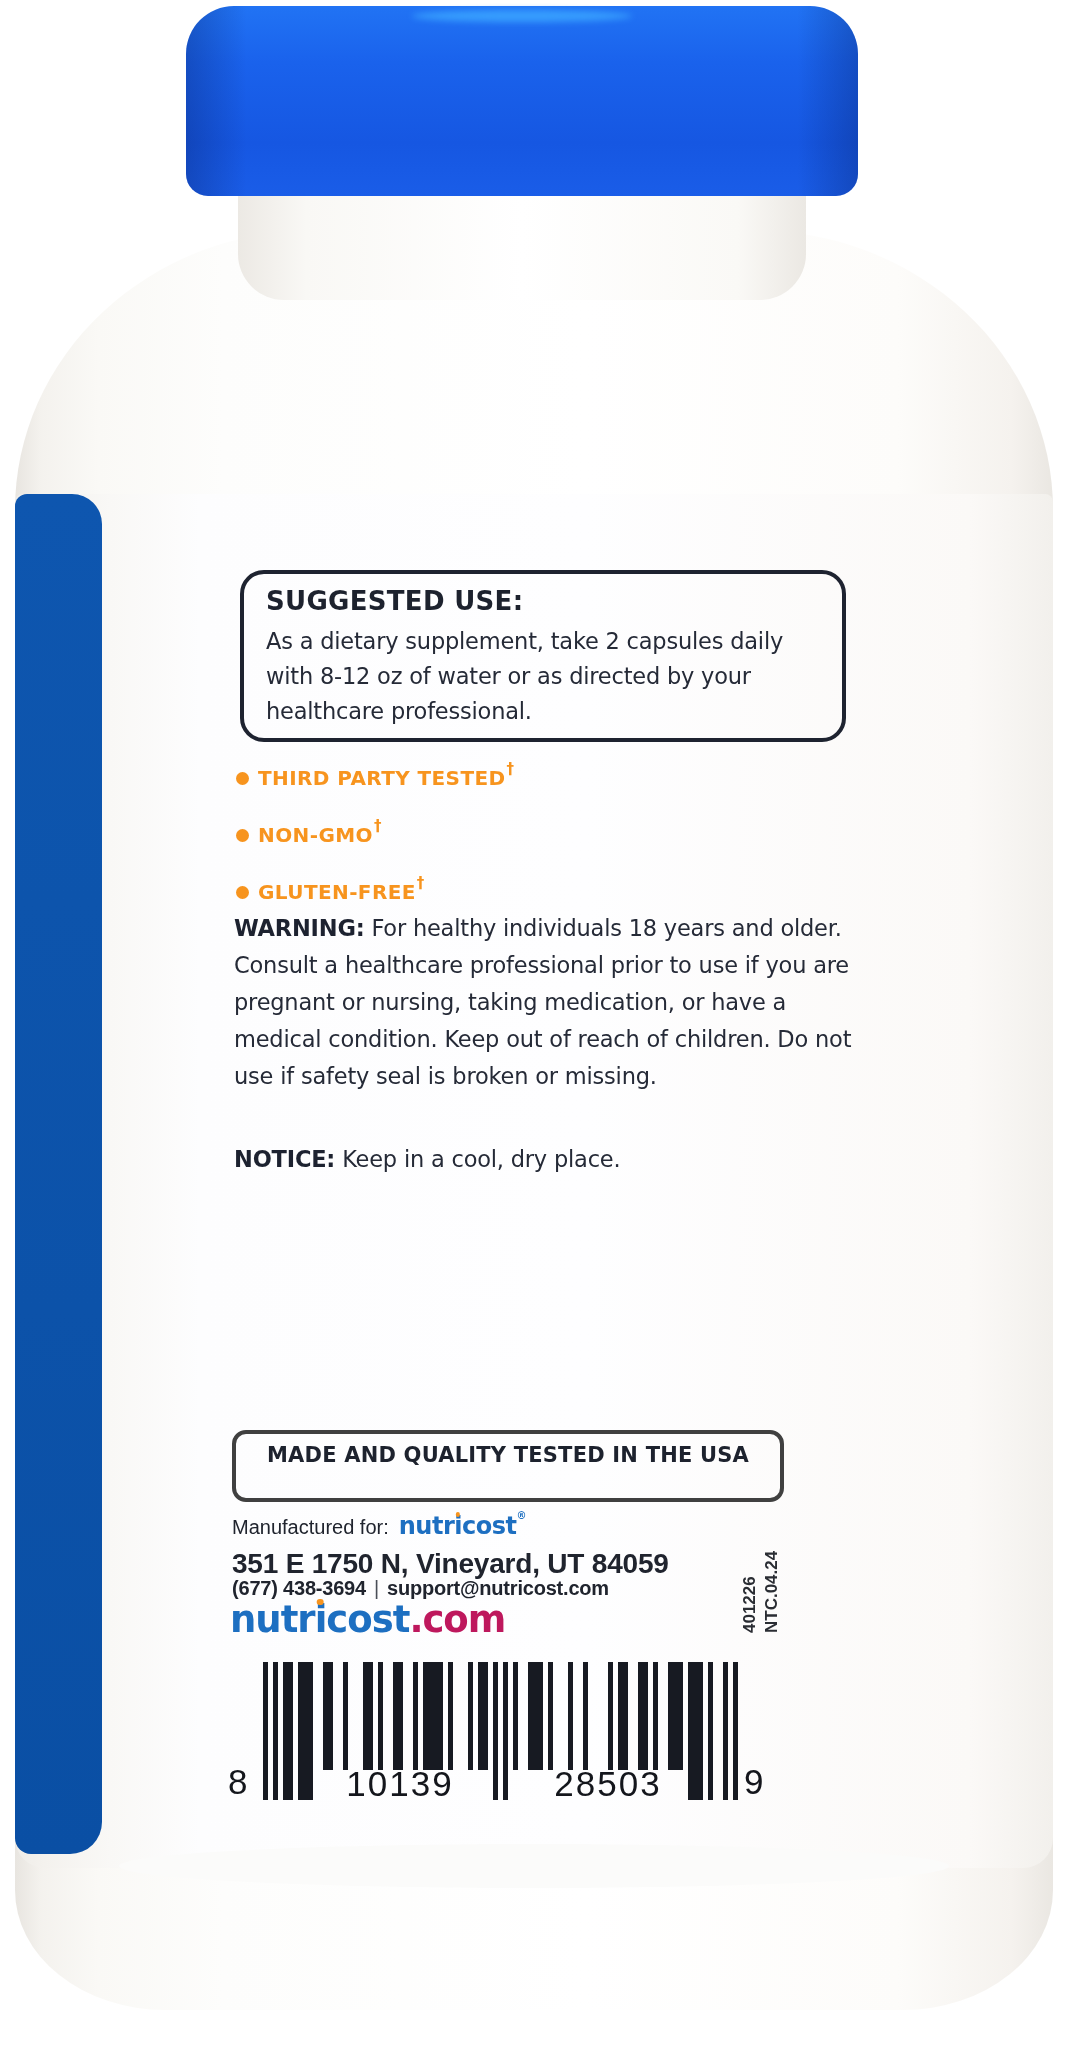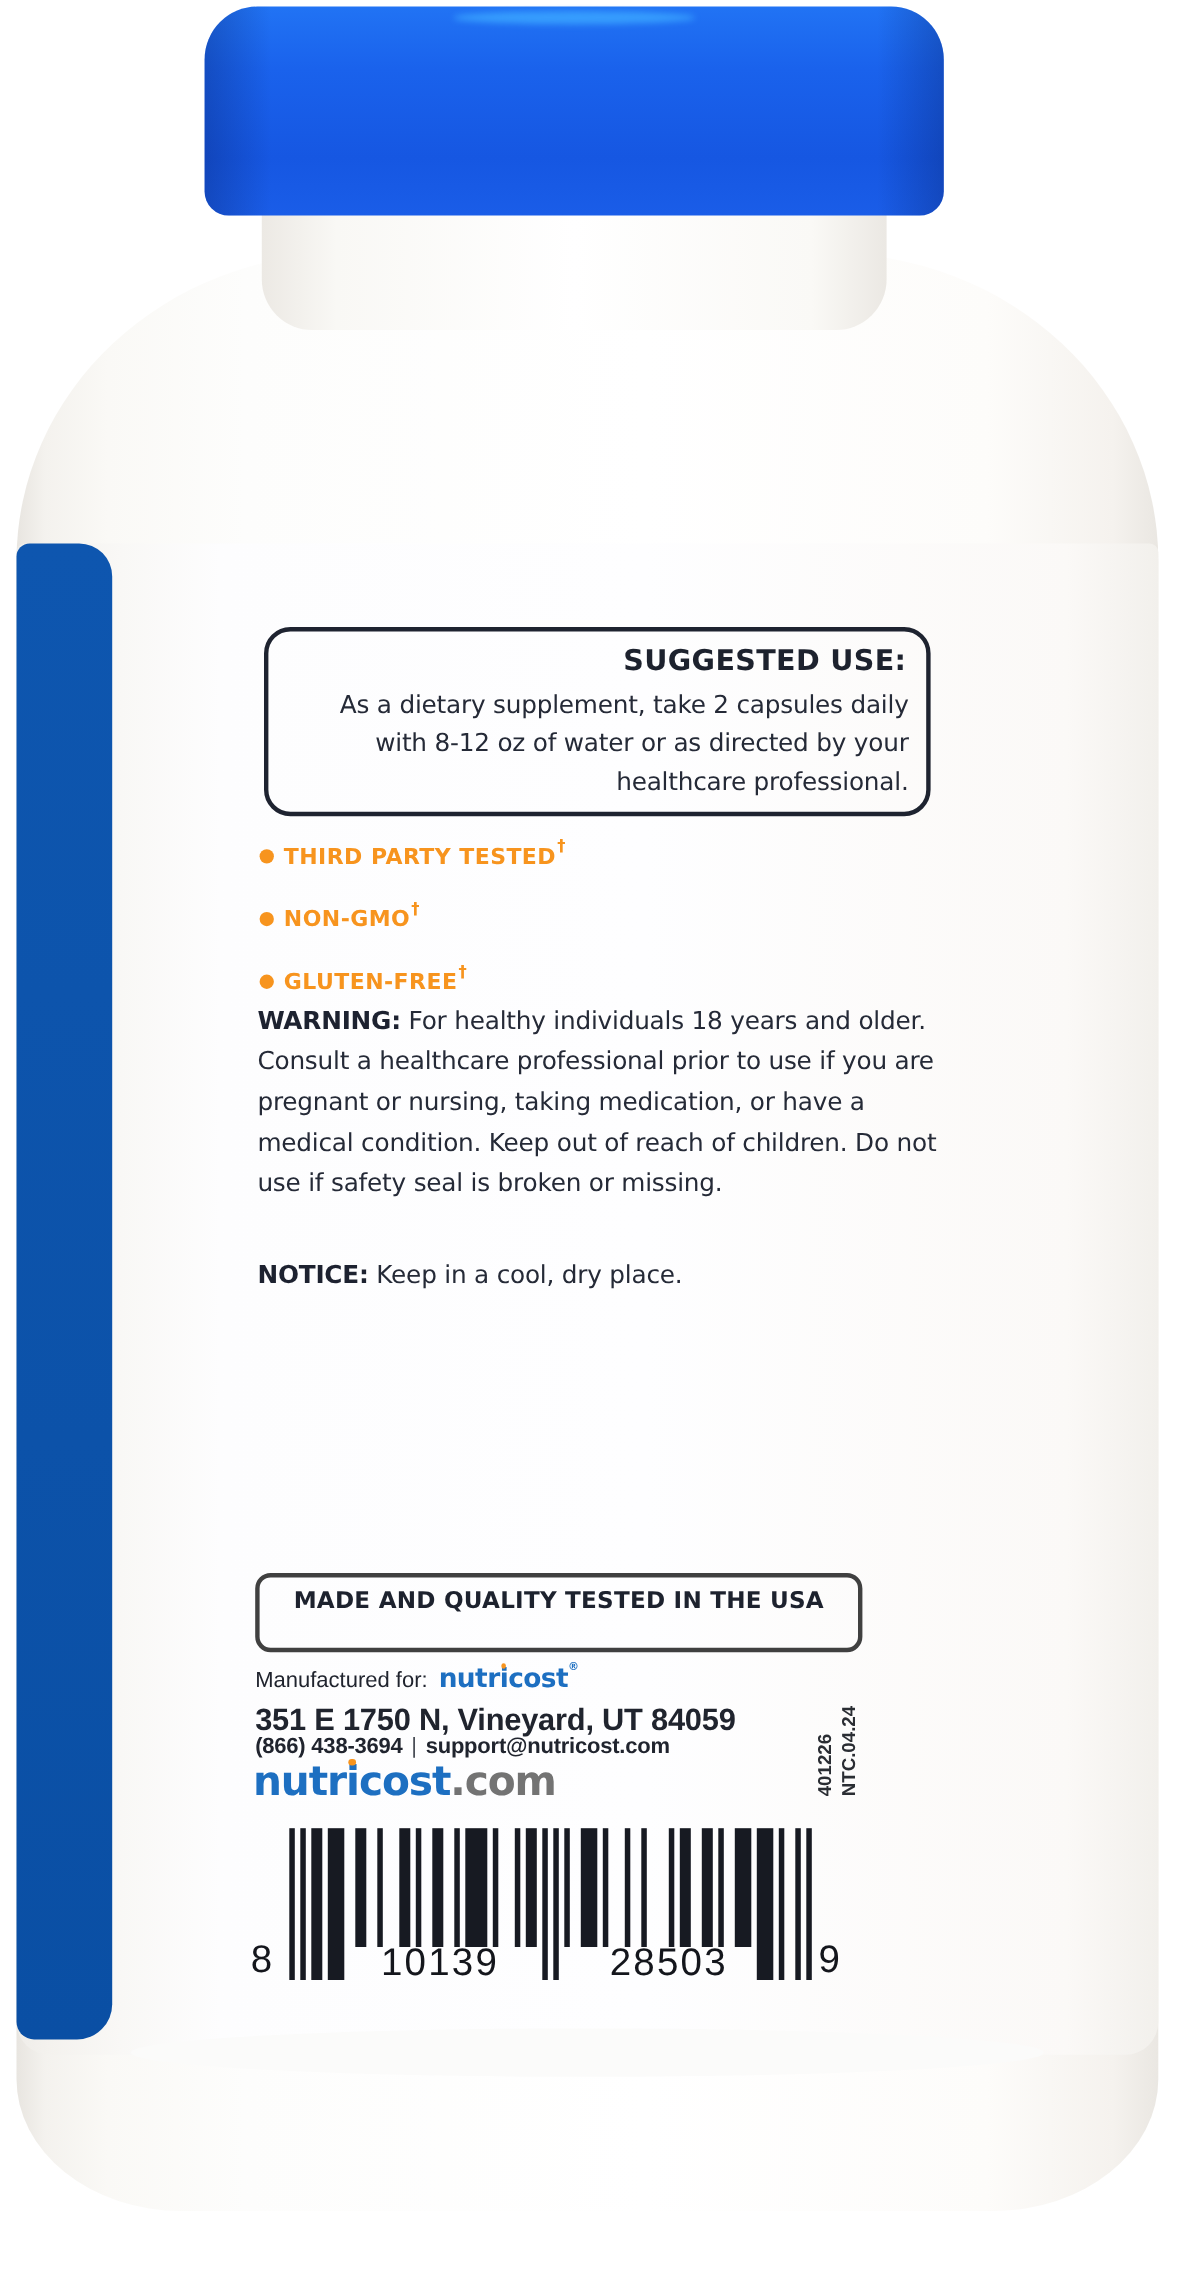--- a/index.html
+++ b/index.html
@@ -29,21 +29,21 @@
                #fefeff 55%,#fbf9f7 92%,#f2f0ec 100%);
     border-radius:8px 8px 30px 30px;}
   .back-label::after{content:"";position:absolute;left:10%;width:80%;height:44px;top:calc(100% - 24px);
     background:#fbfbfa;border-radius:50%;}
   .label-stripe{position:absolute;left:15px;top:494px;width:87px;height:1360px;
     background:linear-gradient(180deg,#0e56af 0%,#0c52a9 60%,#0a4fa4 100%);
     border-radius:12px 30px 32px 16px;}
 
   
   .sbox{position:absolute;left:240px;top:570px;width:606px;height:172px;box-sizing:border-box;
-    border:4px solid #1e2330;border-radius:24px;padding:12px 18px 0 22px;text-align:right;}
+    border:4px solid #1e2330;border-radius:24px;padding:12px 18px 0 22px;}
   .sbox-title{font-size:26px;font-weight:700;color:#1d222e;letter-spacing:.3px;}
   .sbox-body{margin-top:8px;width:560px;font-size:22.5px;line-height:35px;color:#252a37;letter-spacing:-.2px;}
 
   
   .features{position:absolute;left:236px;top:760px;}
   .feature{display:flex;align-items:center;height:36px;margin-bottom:21px;}
   .f-dot{width:13px;height:13px;border-radius:50%;background:#f7941e;margin-right:9px;flex:0 0 auto;}
   .f-text{font-size:20px;font-weight:700;color:#f7941e;letter-spacing:.4px;white-space:nowrap;}
   .f-mark{font-size:15px;font-weight:700;color:#f7941e;vertical-align:top;position:relative;top:-9px;margin-left:1px;}
 
@@ -70,21 +70,21 @@
   .reg{font-size:10px;font-weight:700;color:#1d6fc1;vertical-align:top;position:relative;top:-2px;}
   .manu-row2{position:absolute;left:232px;top:1548px;font-family:"Liberation Sans",sans-serif;
     font-size:28px;font-weight:700;color:#20242e;letter-spacing:-.2px;}
   .manu-row3{position:absolute;left:232px;top:1577px;font-family:"Liberation Sans",sans-serif;
     font-size:20px;font-weight:700;color:#20242e;letter-spacing:-.2px;}
   .manu-sep{font-weight:400;color:#4a4e57;margin:0 8px;}
 
   
   .weblogo{position:absolute;left:230px;top:1598px;font-size:37px;font-weight:700;letter-spacing:-1px;}
   .weblogo .blue{color:#1d6fc1;}
-  .weblogo .orange{color:#737373;}
+  .weblogo .orange{color:#be185d;}
 
   
   .codes{position:absolute;left:715px;top:1561px;width:96px;height:48px;transform:rotate(-90deg);
     font-family:"Liberation Sans",sans-serif;font-size:17px;font-weight:700;line-height:22px;
     color:#2a2d33;letter-spacing:0;}
 
   
   .barcode-bars{position:absolute;left:263px;top:1662px;width:475px;height:140px;}
   .bar{position:absolute;top:0;background:#171a22;}
   .bar.normal{height:108px;}
@@ -136,21 +136,21 @@
   <div class="usabox">
     <div>MADE AND QUALITY TESTED IN THE USA</div>
   </div>
 
   <div class="manu-row1">
     <span class="manu-prefix">Manufactured for:</span>
     <span class="wordmark wordmark-sm"><span>nutr</span><span class="brand-i">i</span><span>cost</span><span class="reg">®</span></span>
   </div>
   <div class="manu-row2">351 E 1750 N, Vineyard, UT 84059</div>
   <div class="manu-row3">
-    <span>(866) 438-3694</span><span class="manu-sep">|</span><span>support@nutricost.com</span>
+    <span>(677) 438-3694</span><span class="manu-sep">|</span><span>support@nutricost.com</span>
   </div>
 
   <div class="weblogo">
     <span class="blue">nutr</span><span class="blue brand-i">i</span><span class="blue">cost</span><span class="orange">.com</span>
   </div>
 
   <div class="codes">
     <div>401226</div>
     <div>NTC.04.24</div>
   </div>

